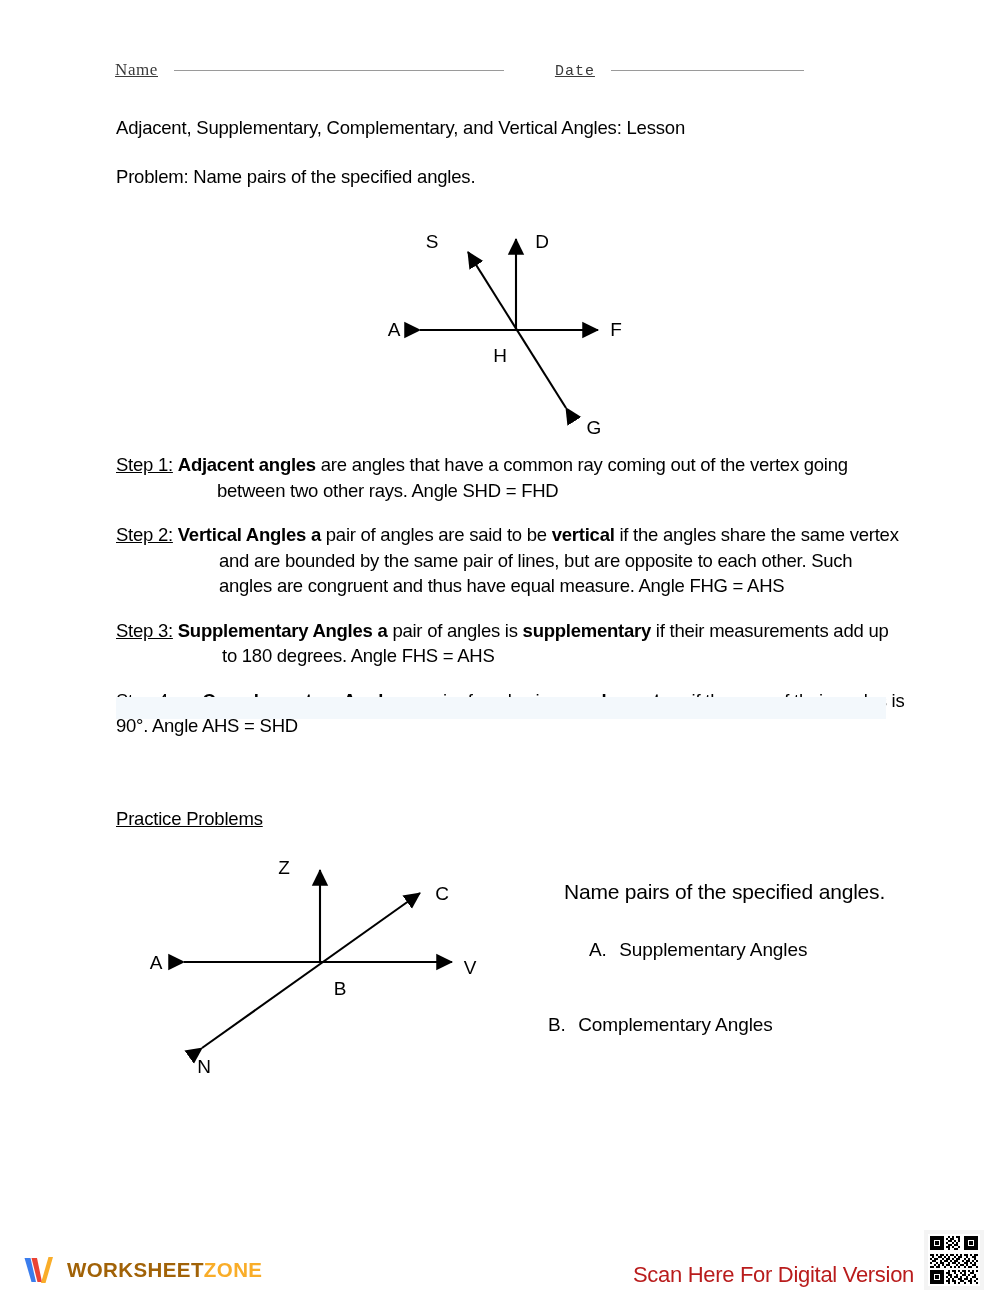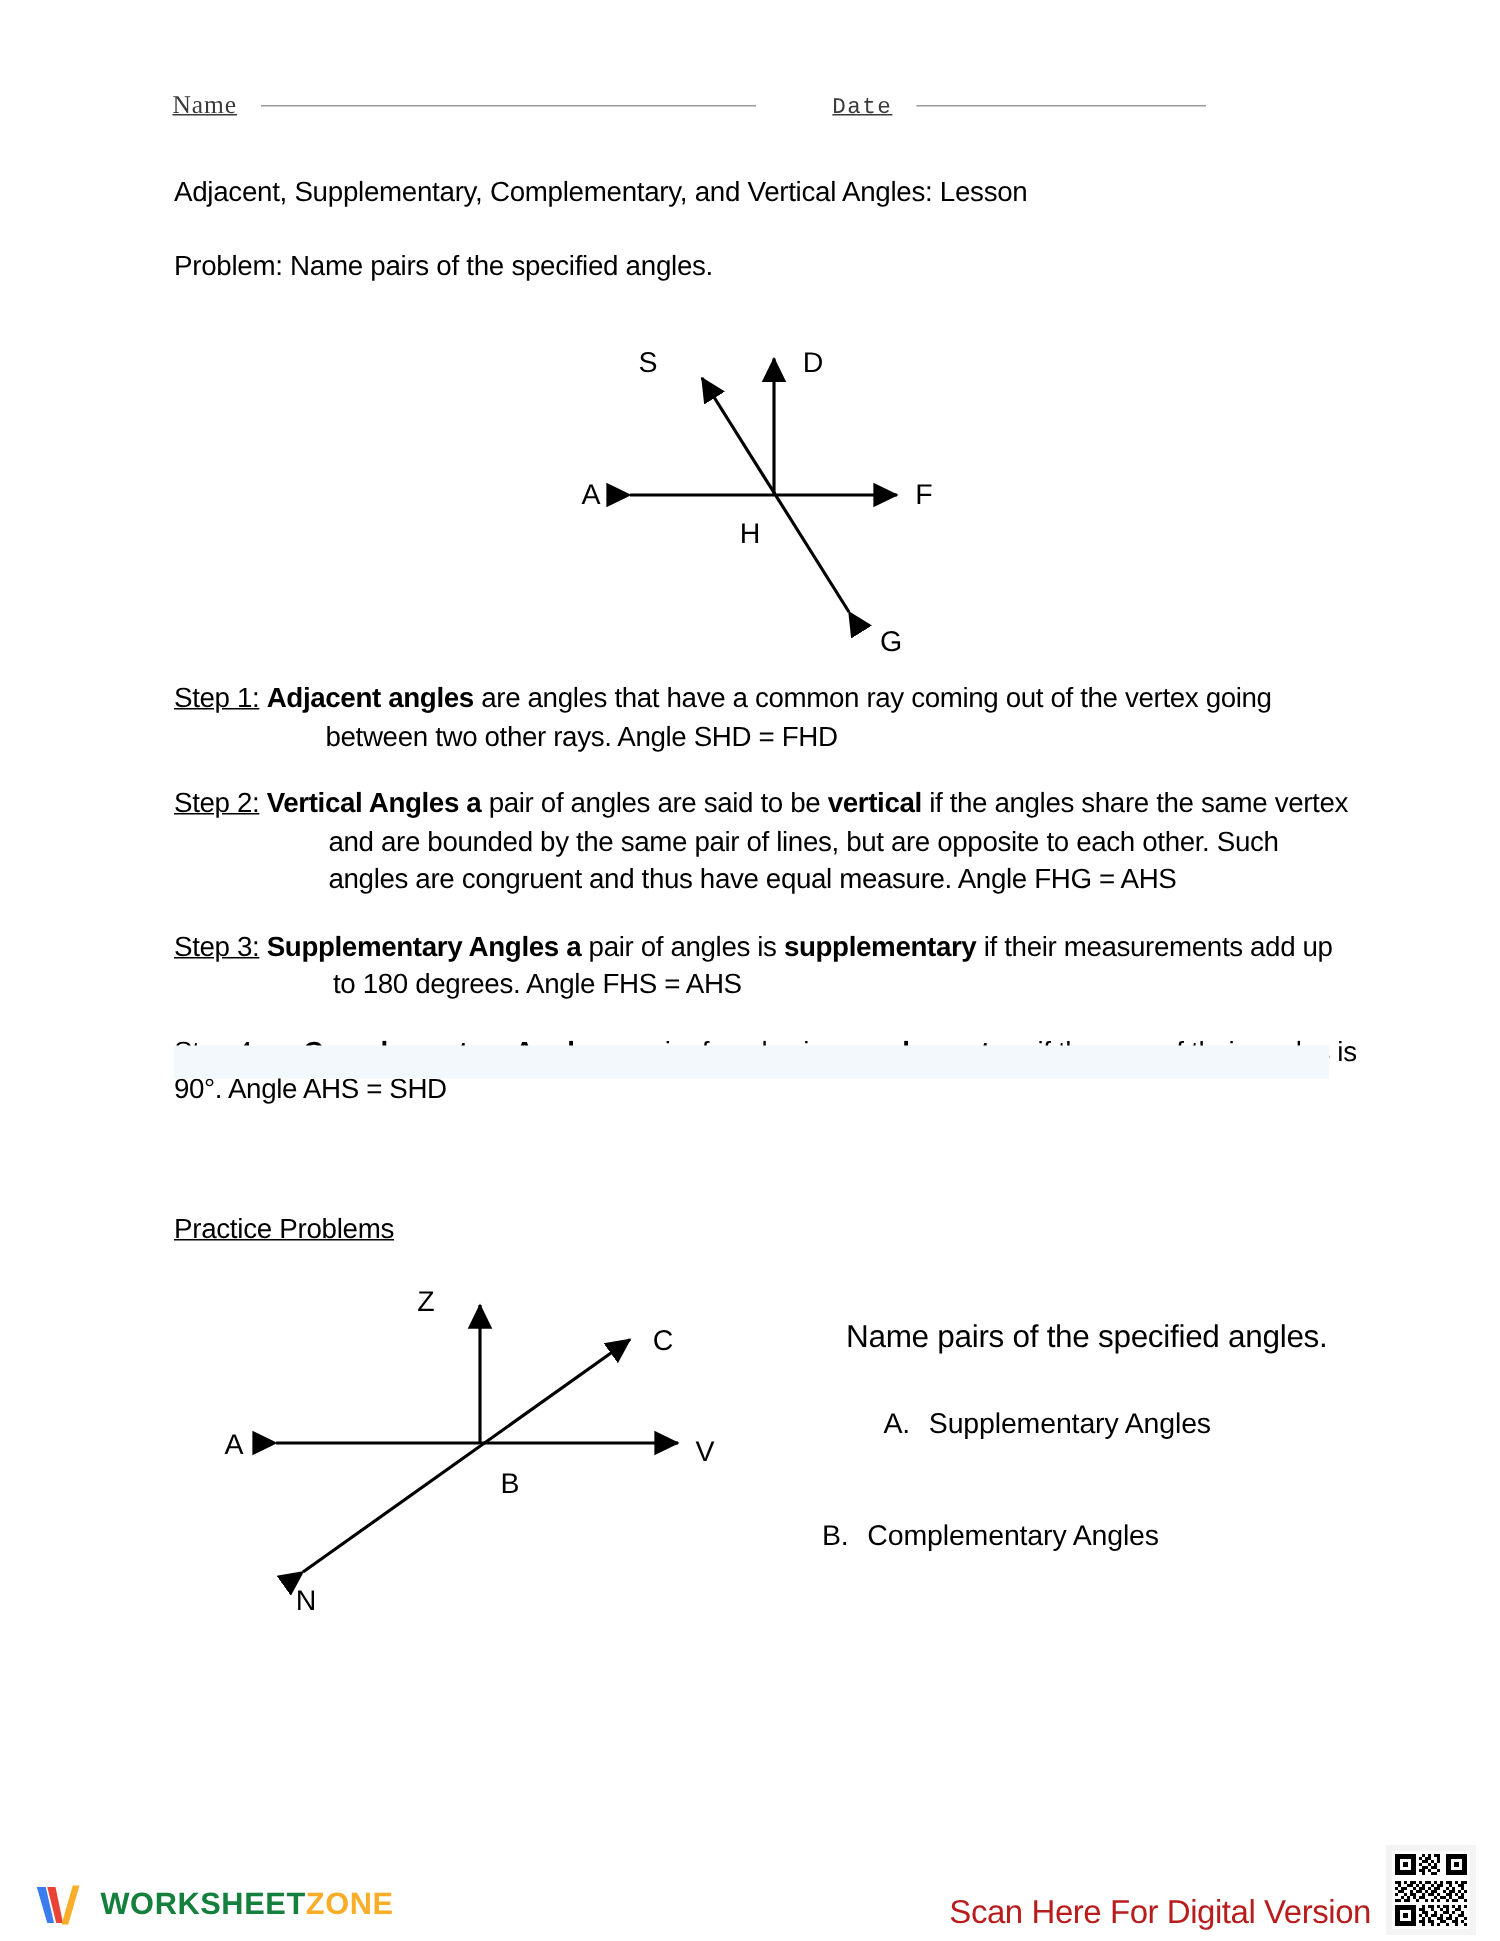--- a/index.html
+++ b/index.html
@@ -141,21 +141,21 @@
     align-items: center;
     gap: 11px;
   }
   .logo-mark { width: 34px; height: 32px; display: block; }
   .logo-text {
     font-size: 20.5px;
     font-weight: bold;
     letter-spacing: 0.4px;
     white-space: nowrap;
   }
-  .logo-worksheet { color: #15803d; }
+  .logo-worksheet { color: #a16207; }
   .logo-zone { color: #f9ad29; }
 
   .scan-text {
     position: absolute;
     right: 86px;
     top: 1262px;
     font-size: 22px;
     color: #b91c1c;
     letter-spacing: -0.3px;
     white-space: nowrap;

